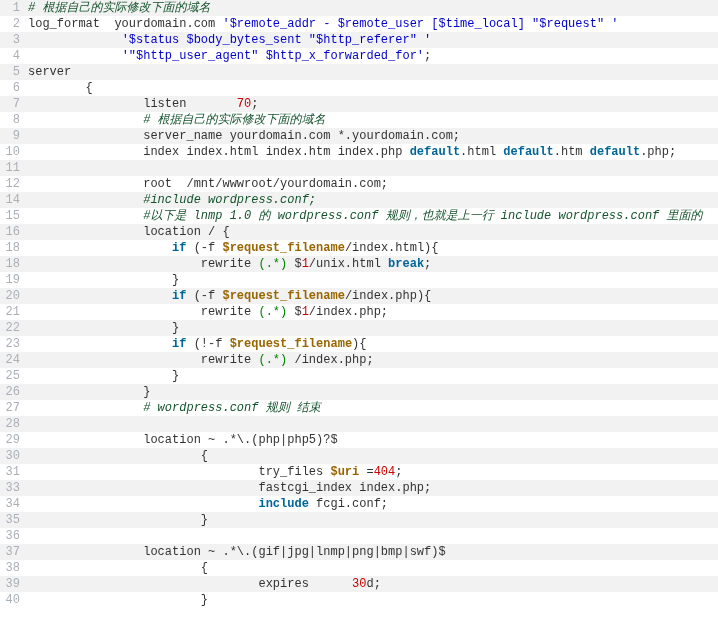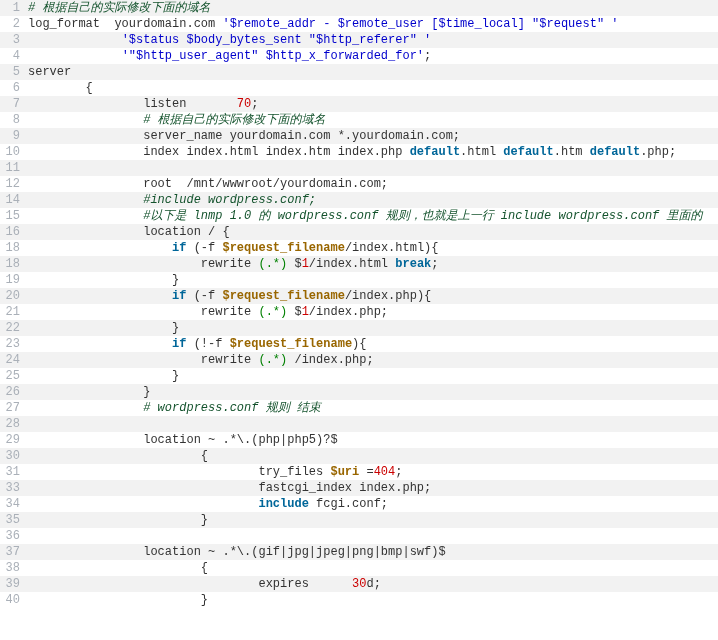--- a/index.html
+++ b/index.html
@@ -48,35 +48,35 @@
     <div class="line"><span class="ln">7</span><span class="code"><span class="c-plain">                listen       </span><span class="c-num">70</span><span class="c-plain">;</span></span></div>
     <div class="line"><span class="ln">8</span><span class="code"><span class="c-plain">                </span><span class="c-comment"># 根据自己的实际修改下面的域名</span></span></div>
     <div class="line"><span class="ln">9</span><span class="code"><span class="c-plain">                server_name yourdomain.com *.yourdomain.com;</span></span></div>
     <div class="line"><span class="ln">10</span><span class="code"><span class="c-plain">                index index.html index.htm index.php </span><span class="c-kw">default</span><span class="c-plain">.html </span><span class="c-kw">default</span><span class="c-plain">.htm </span><span class="c-kw">default</span><span class="c-plain">.php;</span></span></div>
     <div class="line"><span class="ln">11</span><span class="code"><span class="c-plain">                </span></span></div>
     <div class="line"><span class="ln">12</span><span class="code"><span class="c-plain">                root  /mnt/wwwroot/yourdomain.com;</span></span></div>
     <div class="line"><span class="ln">14</span><span class="code"><span class="c-plain">                </span><span class="c-comment">#include wordpress.conf;</span></span></div>
     <div class="line"><span class="ln">15</span><span class="code"><span class="c-plain">                </span><span class="c-comment">#以下是 lnmp 1.0 的 wordpress.conf 规则，也就是上一行 include wordpress.conf 里面的</span></span></div>
     <div class="line"><span class="ln">16</span><span class="code"><span class="c-plain">                location / {</span></span></div>
     <div class="line"><span class="ln">18</span><span class="code"><span class="c-plain">                    </span><span class="c-kw">if</span><span class="c-plain"> (-f </span><span class="c-var">$request_filename</span><span class="c-plain">/index.html){</span></span></div>
-    <div class="line"><span class="ln">18</span><span class="code"><span class="c-plain">                        rewrite </span><span class="c-regex">(.*)</span><span class="c-plain"> $</span><span class="c-num">1</span><span class="c-plain">/index.html </span><span class="c-kw">break</span><span class="c-plain">;</span></span></div>
+    <div class="line"><span class="ln">18</span><span class="code"><span class="c-plain">                        rewrite </span><span class="c-regex">(.*)</span><span class="c-plain"> $</span><span class="c-num">1</span><span class="c-plain">/unix.html </span><span class="c-kw">break</span><span class="c-plain">;</span></span></div>
     <div class="line"><span class="ln">19</span><span class="code"><span class="c-plain">                    }</span></span></div>
     <div class="line"><span class="ln">20</span><span class="code"><span class="c-plain">                    </span><span class="c-kw">if</span><span class="c-plain"> (-f </span><span class="c-var">$request_filename</span><span class="c-plain">/index.php){</span></span></div>
     <div class="line"><span class="ln">21</span><span class="code"><span class="c-plain">                        rewrite </span><span class="c-regex">(.*)</span><span class="c-plain"> $</span><span class="c-num">1</span><span class="c-plain">/index.php;</span></span></div>
     <div class="line"><span class="ln">22</span><span class="code"><span class="c-plain">                    }</span></span></div>
     <div class="line"><span class="ln">23</span><span class="code"><span class="c-plain">                    </span><span class="c-kw">if</span><span class="c-plain"> (!-f </span><span class="c-var">$request_filename</span><span class="c-plain">){</span></span></div>
     <div class="line"><span class="ln">24</span><span class="code"><span class="c-plain">                        rewrite </span><span class="c-regex">(.*)</span><span class="c-plain"> /index.php;</span></span></div>
     <div class="line"><span class="ln">25</span><span class="code"><span class="c-plain">                    }</span></span></div>
     <div class="line"><span class="ln">26</span><span class="code"><span class="c-plain">                }</span></span></div>
     <div class="line"><span class="ln">27</span><span class="code"><span class="c-plain">                </span><span class="c-comment"># wordpress.conf 规则 结束</span></span></div>
     <div class="line"><span class="ln">28</span><span class="code"><span class="c-plain"></span></span></div>
     <div class="line"><span class="ln">29</span><span class="code"><span class="c-plain">                location ~ .*\.(php|php5)?$</span></span></div>
     <div class="line"><span class="ln">30</span><span class="code"><span class="c-plain">                        {</span></span></div>
     <div class="line"><span class="ln">31</span><span class="code"><span class="c-plain">                                try_files </span><span class="c-var">$uri</span><span class="c-plain"> =</span><span class="c-num">404</span><span class="c-plain">;</span></span></div>
     <div class="line"><span class="ln">33</span><span class="code"><span class="c-plain">                                fastcgi_index index.php;</span></span></div>
     <div class="line"><span class="ln">34</span><span class="code"><span class="c-plain">                                </span><span class="c-kw">include</span><span class="c-plain"> fcgi.conf;</span></span></div>
     <div class="line"><span class="ln">35</span><span class="code"><span class="c-plain">                        }</span></span></div>
     <div class="line"><span class="ln">36</span><span class="code"><span class="c-plain"></span></span></div>
-    <div class="line"><span class="ln">37</span><span class="code"><span class="c-plain">                location ~ .*\.(gif|jpg|jpeg|png|bmp|swf)$</span></span></div>
+    <div class="line"><span class="ln">37</span><span class="code"><span class="c-plain">                location ~ .*\.(gif|jpg|lnmp|png|bmp|swf)$</span></span></div>
     <div class="line"><span class="ln">38</span><span class="code"><span class="c-plain">                        {</span></span></div>
     <div class="line"><span class="ln">39</span><span class="code"><span class="c-plain">                                expires      </span><span class="c-num">30</span><span class="c-plain">d;</span></span></div>
     <div class="line"><span class="ln">40</span><span class="code"><span class="c-plain">                        }</span></span></div>
   </div>
 
 </body></html>

